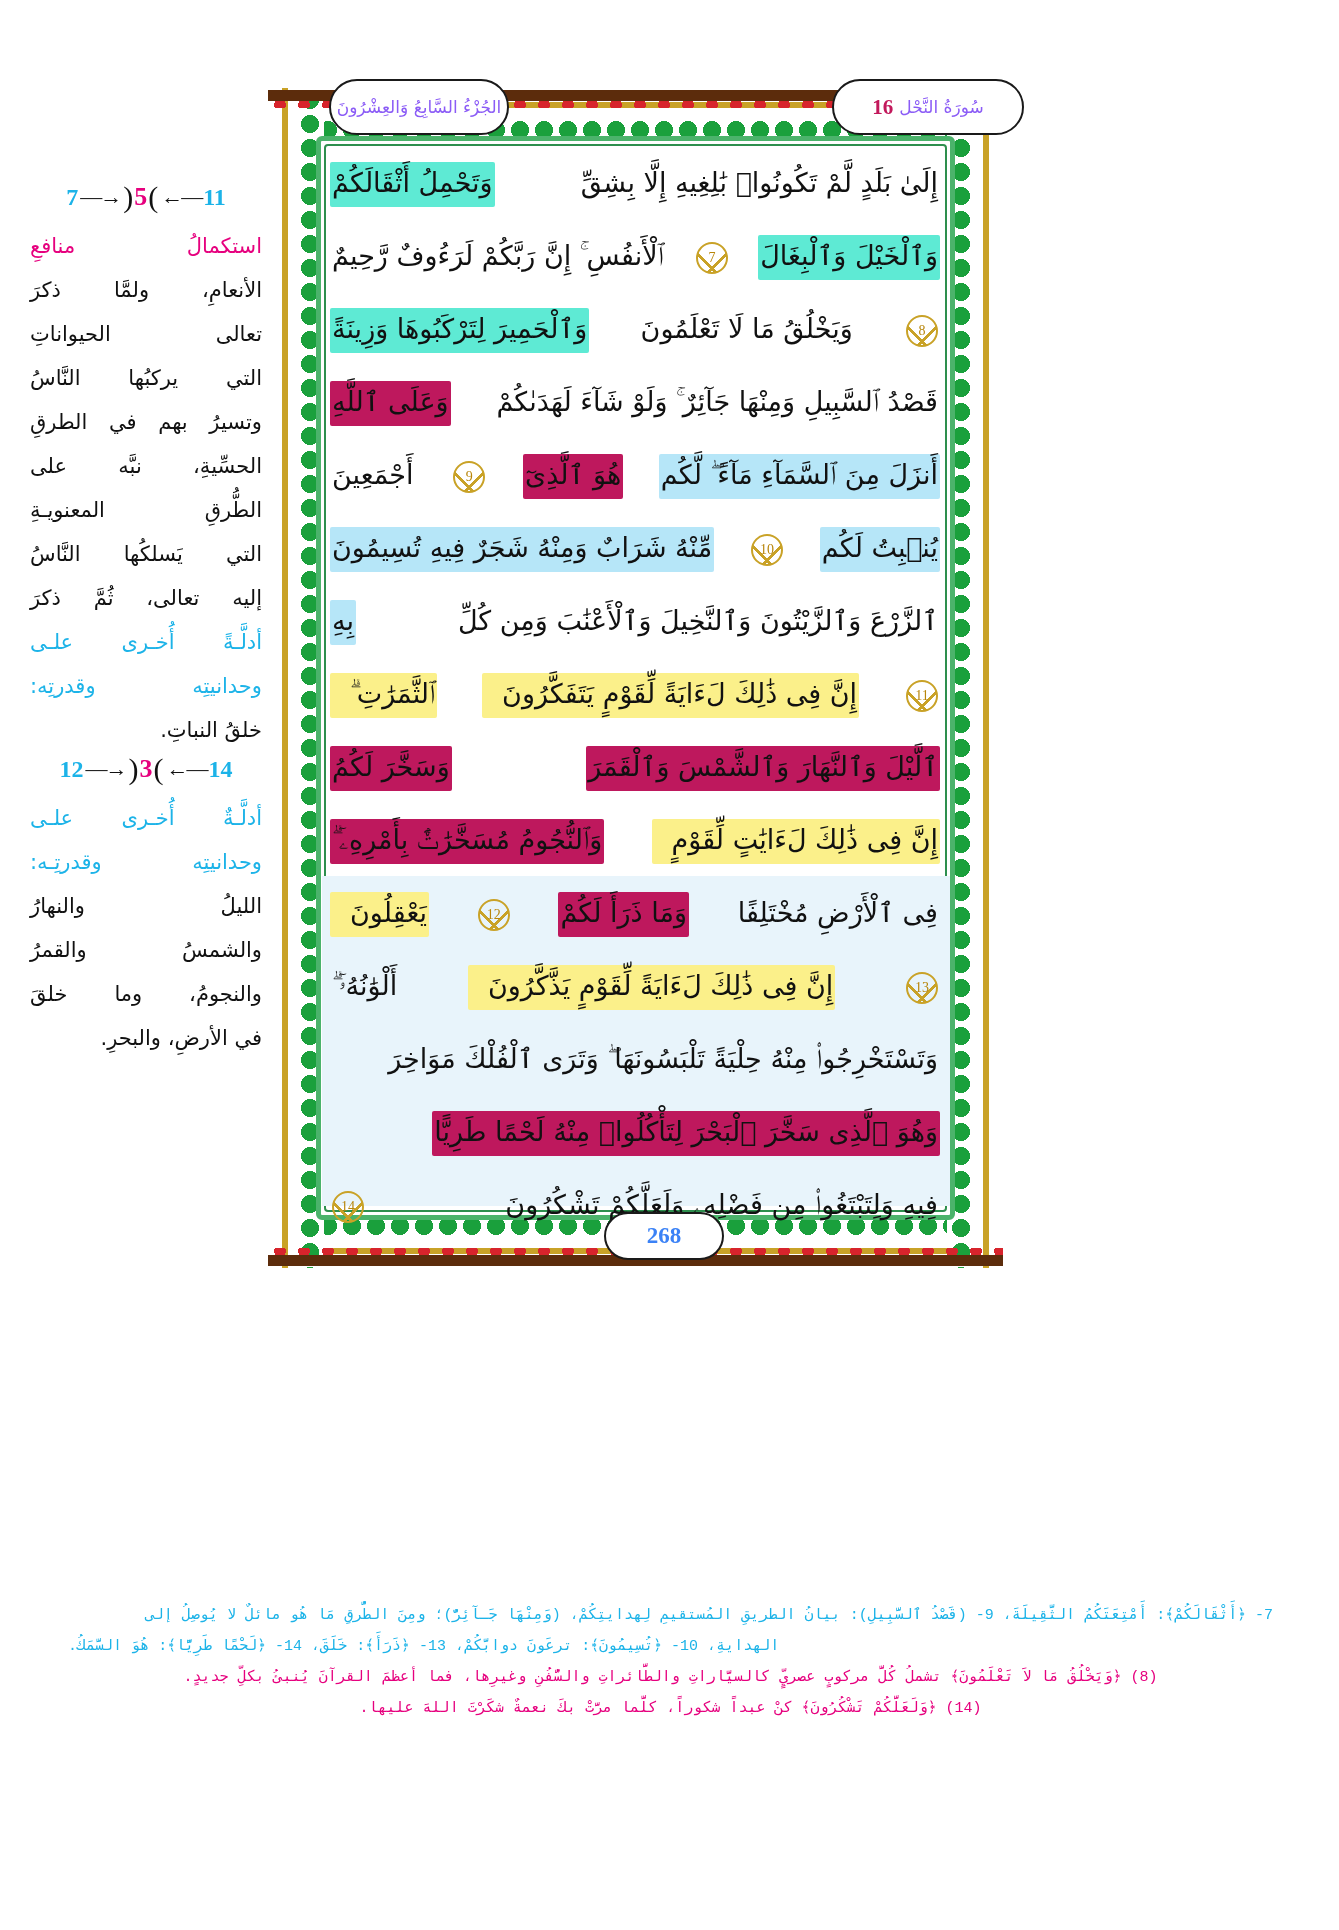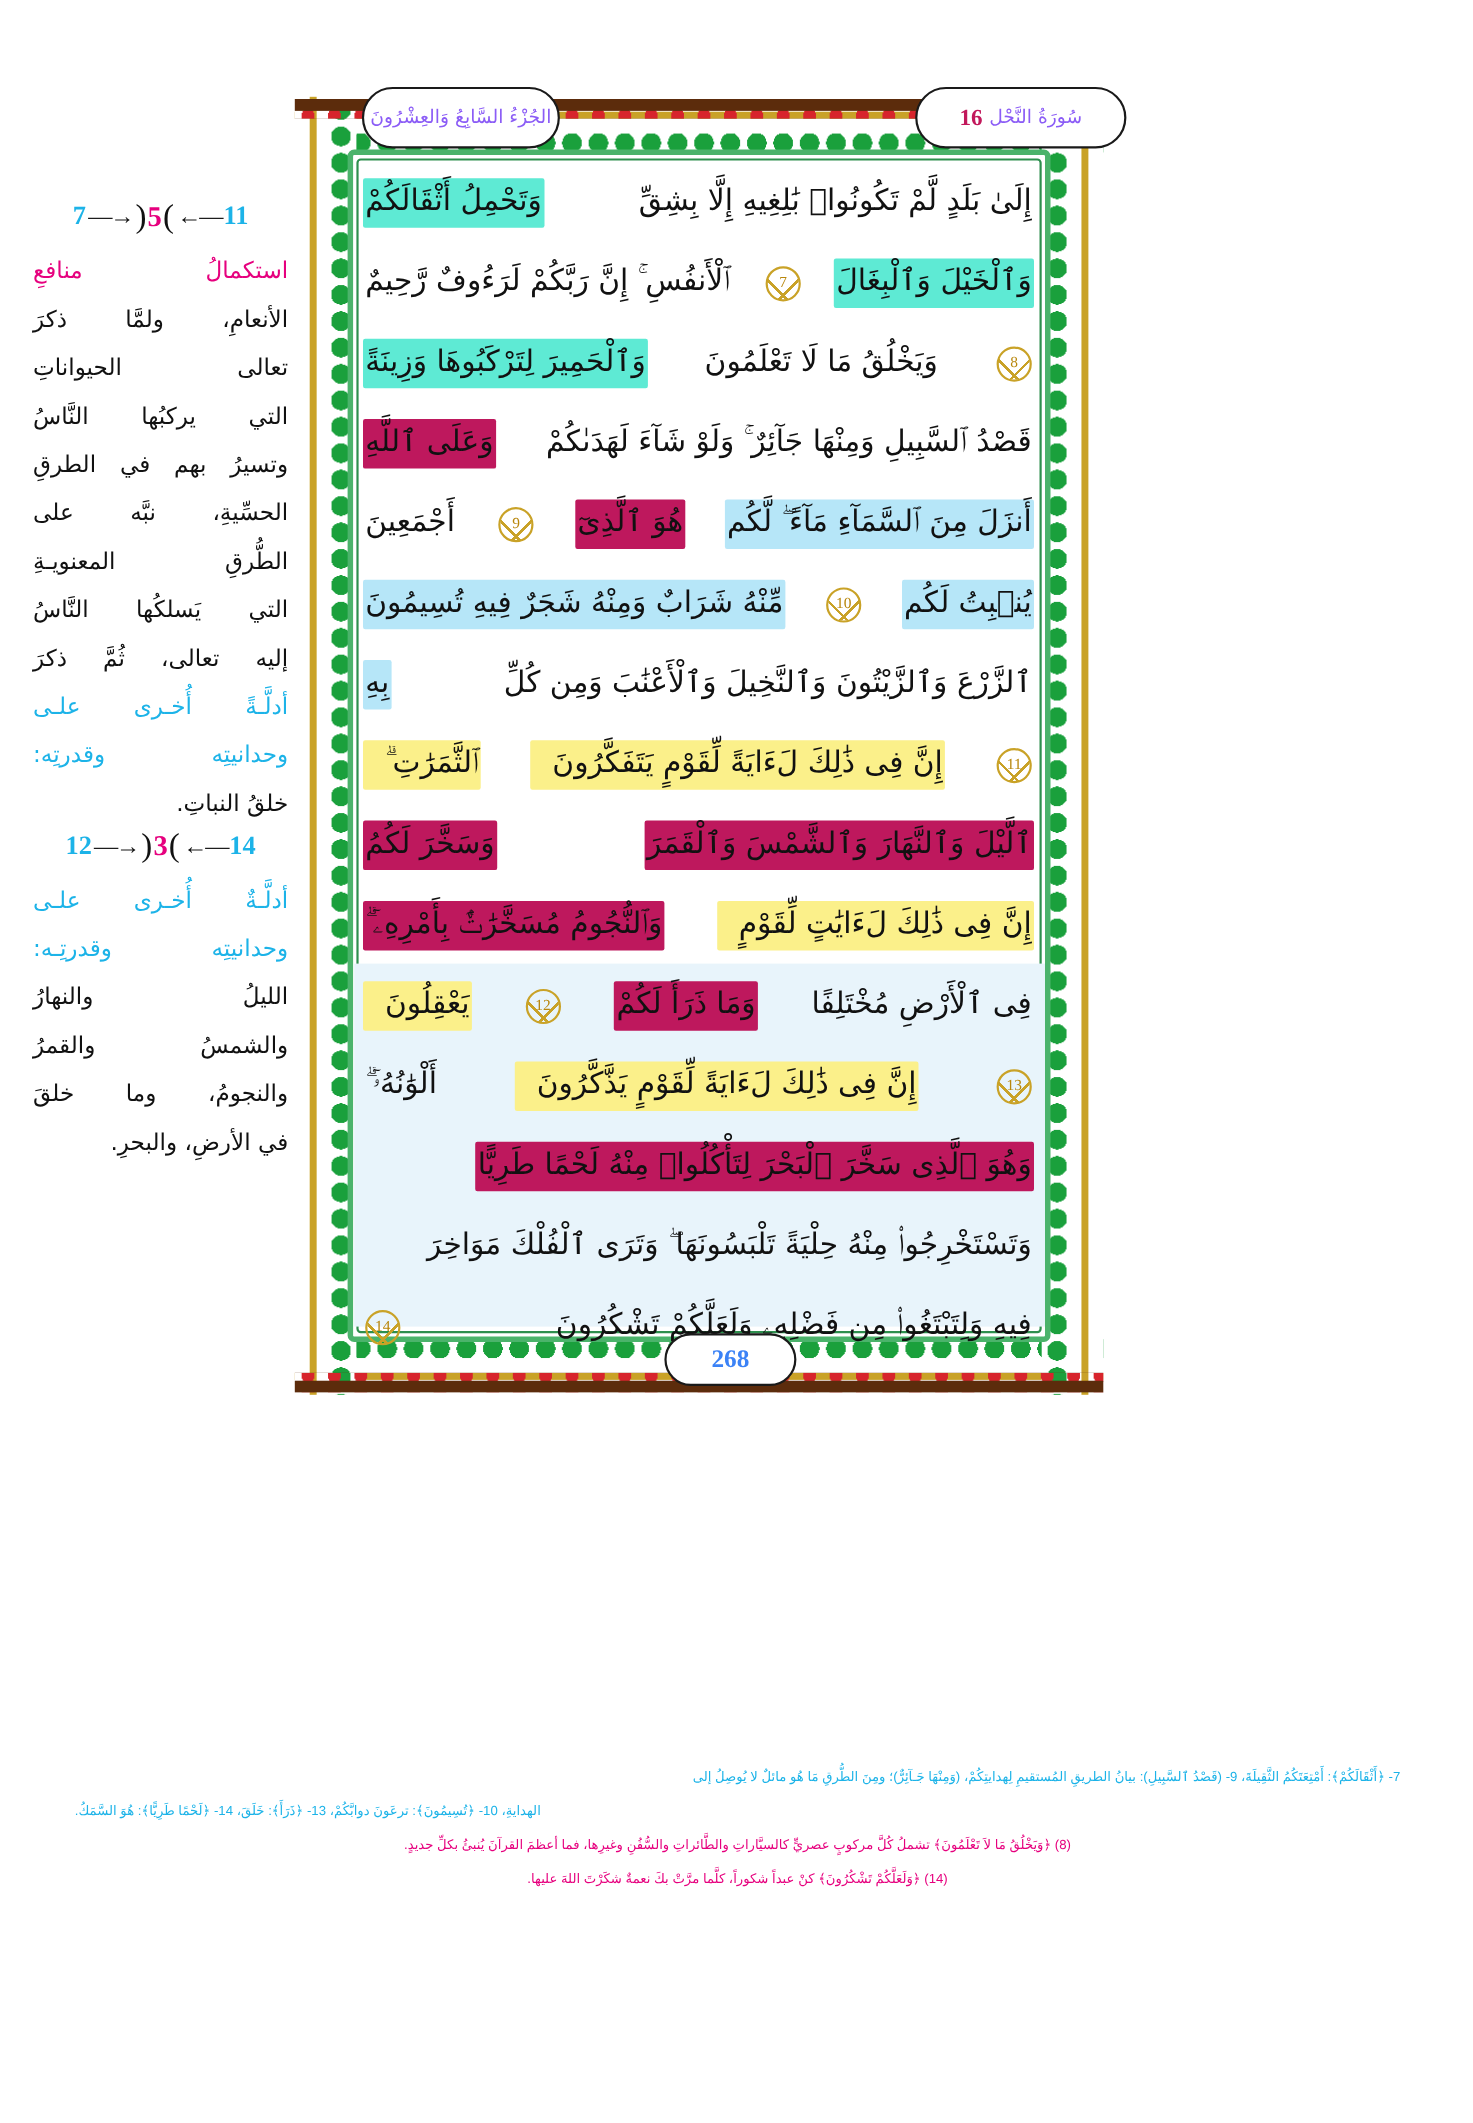--- a/index.html
+++ b/index.html
@@ -273,22 +273,22 @@
 
   
   .footnotes {
     position: absolute;
     left: 68px;
     top: 1600px;
     width: 1205px;
     direction: rtl;
   }
   .fn-line {
-    font-family: Liberation Sans, sans-serif;
-    font-size: 12px;
+    font-family: Liberation Mono, monospace;
+    font-size: 15px;
     line-height: 31px;
     white-space: nowrap;
     direction: rtl;
   }
   .fn-cyan  { color: #1cb3e8; }
   .fn-pink  { color: #e6007e; }
   .fn-r { text-align: right; }
   .fn-l { text-align: left; }
   .fn-c { text-align: center; }
 </style>
@@ -426,25 +426,25 @@
       <span class="qseg hl-yellow">يَعْقِلُونَ</span>
     </div>
 
     <div class="qline">
       <span class="ayah-mark">13</span>
       <span class="qseg hl-yellow">إِنَّ فِى ذَٰلِكَ لَءَايَةً لِّقَوْمٍ يَذَّكَّرُونَ</span>
       <span class="qseg hl-none">أَلْوَٰنُهُۥٓ ۗ</span>
     </div>
 
     <div class="qline">
+      <span class="qseg hl-none">وَتَسْتَخْرِجُوا۟ مِنْهُ حِلْيَةً تَلْبَسُونَهَا ۖ وَتَرَى ٱلْفُلْكَ مَوَاخِرَ</span>
+    </div>
+
+    <div class="qline">
       <span class="qseg hl-pink">وَهُوَ ٱلَّذِى سَخَّرَ ٱلْبَحْرَ لِتَأْكُلُوا۟ مِنْهُ لَحْمًا طَرِيًّا</span>
-    </div>
-
-    <div class="qline">
-      <span class="qseg hl-none">وَتَسْتَخْرِجُوا۟ مِنْهُ حِلْيَةً تَلْبَسُونَهَا ۖ وَتَرَى ٱلْفُلْكَ مَوَاخِرَ</span>
     </div>
 
     <div class="qline">
       <span class="qseg hl-none">فِيهِ وَلِتَبْتَغُوا۟ مِن فَضْلِهِۦ وَلَعَلَّكُمْ تَشْكُرُونَ</span>
       <span class="ayah-mark">14</span>
     </div>
 
   </div>
 
   <div class="page-num">268</div>

